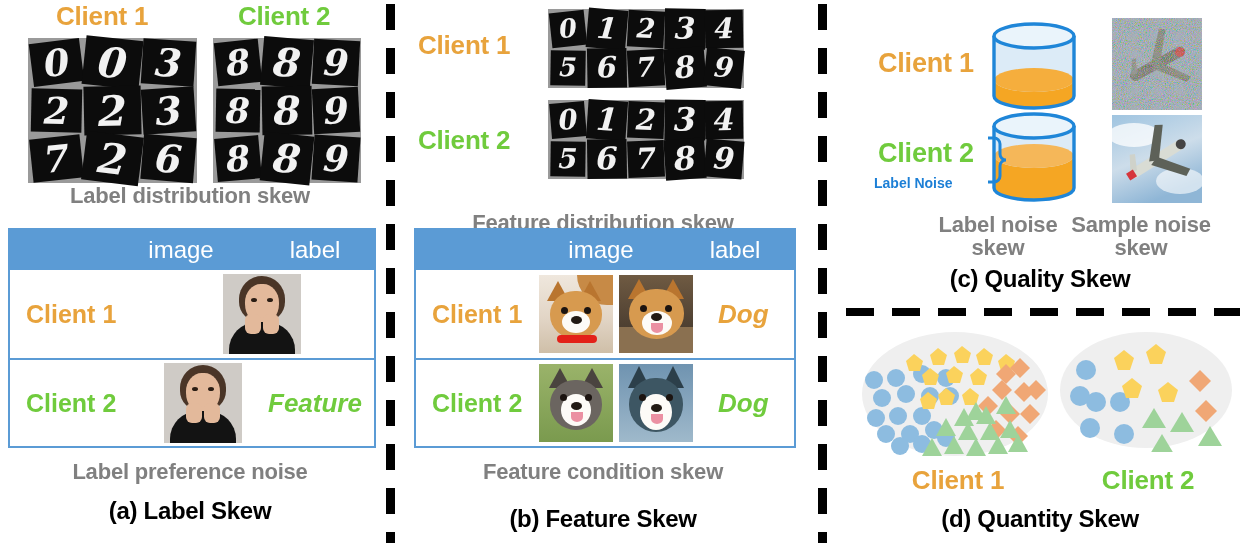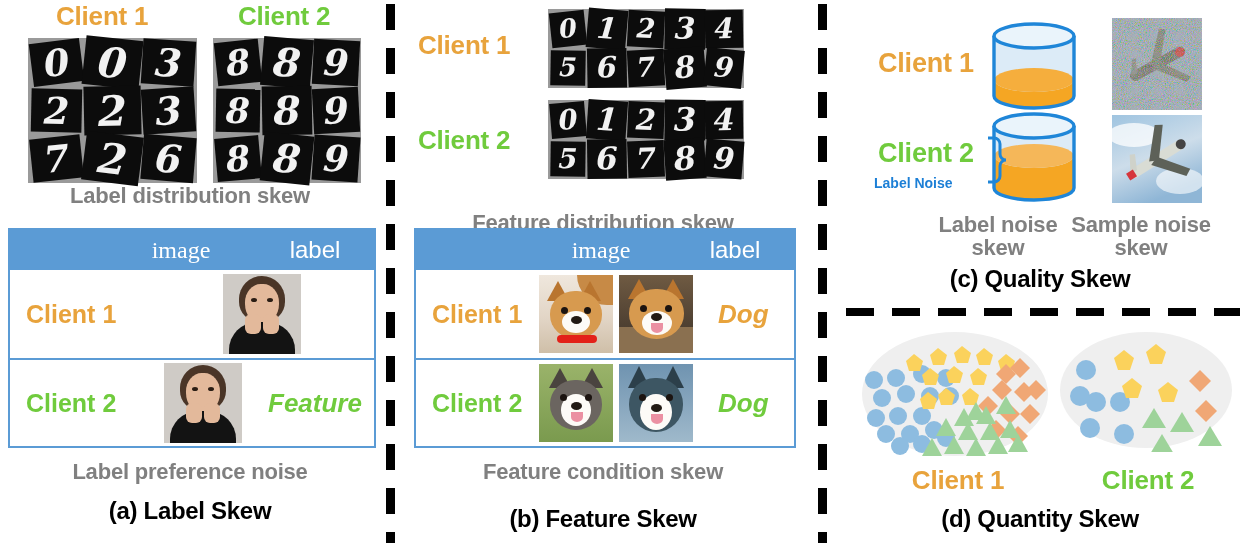--- a/index.html
+++ b/index.html
@@ -29,21 +29,21 @@
   .mgrid{position:absolute;display:grid;background:#9a9a9a;gap:1px;padding:1px;}
   .mcell{background:#0c0c0c;display:flex;align-items:center;justify-content:center;
          color:#f2f2f2;font-family:"DejaVu Serif",serif;font-style:italic;font-weight:bold;
          line-height:1;}
 
   
   .tbl{position:absolute;border:2px solid #5B9BD5;box-sizing:border-box;background:#fff;}
   .thead{background:#5B9BD5;color:#fff;display:flex;align-items:center;
          font-size:24px;box-sizing:border-box;}
   .thead .sp{flex:1;}
-  .th-img{width:150px;text-align:center;font-family:Liberation Serif, serif;}
+  .th-img{width:150px;text-align:center;}
   .th-lab{width:118px;text-align:center;}
   .trow{display:flex;align-items:center;box-sizing:border-box;border-top:2px solid #5B9BD5;}
   .trow.first{border-top:none;}
   .td-name{width:140px;padding-left:16px;font-size:25px;font-weight:bold;box-sizing:border-box;}
   .td-img{flex:1;display:flex;align-items:center;justify-content:center;gap:6px;}
   .td-lab{width:118px;text-align:center;font-size:26px;font-style:italic;font-weight:bold;}
 
   
   .face{width:78px;height:80px;background:#cfcbc6;position:relative;overflow:hidden;display:block;}
   .face .hair{position:absolute;left:16px;top:2px;width:46px;height:46px;border-radius:50% 50% 44% 44%;background:#4a3527;}

